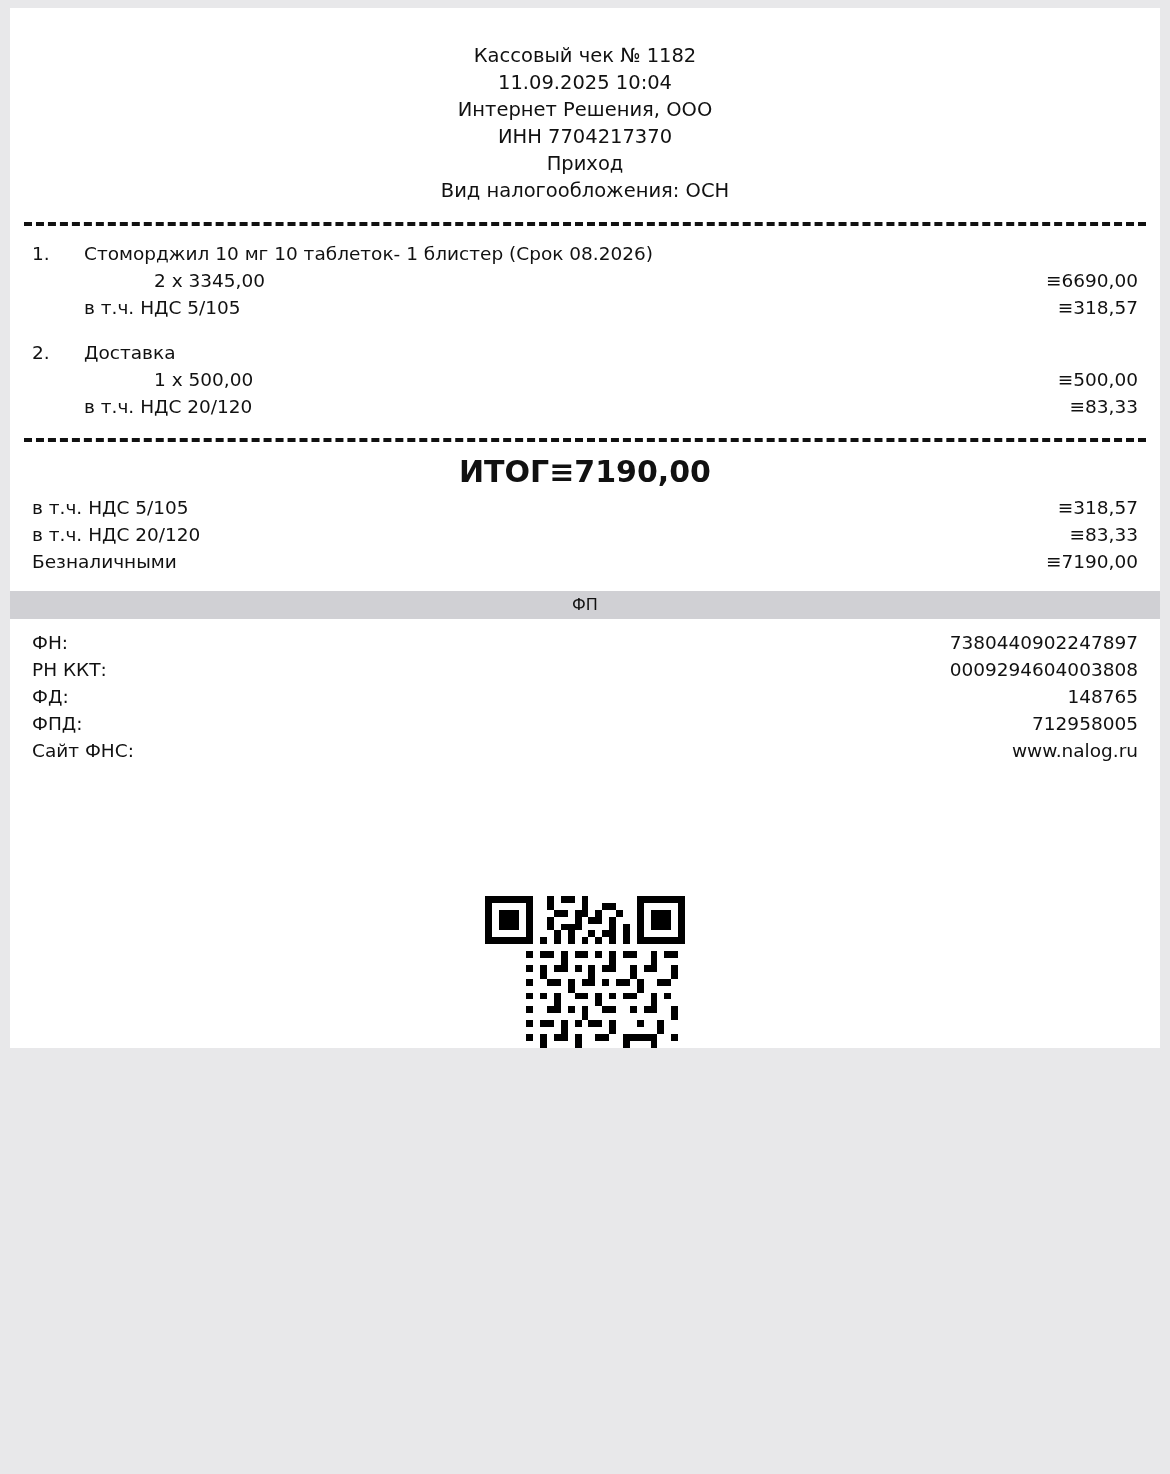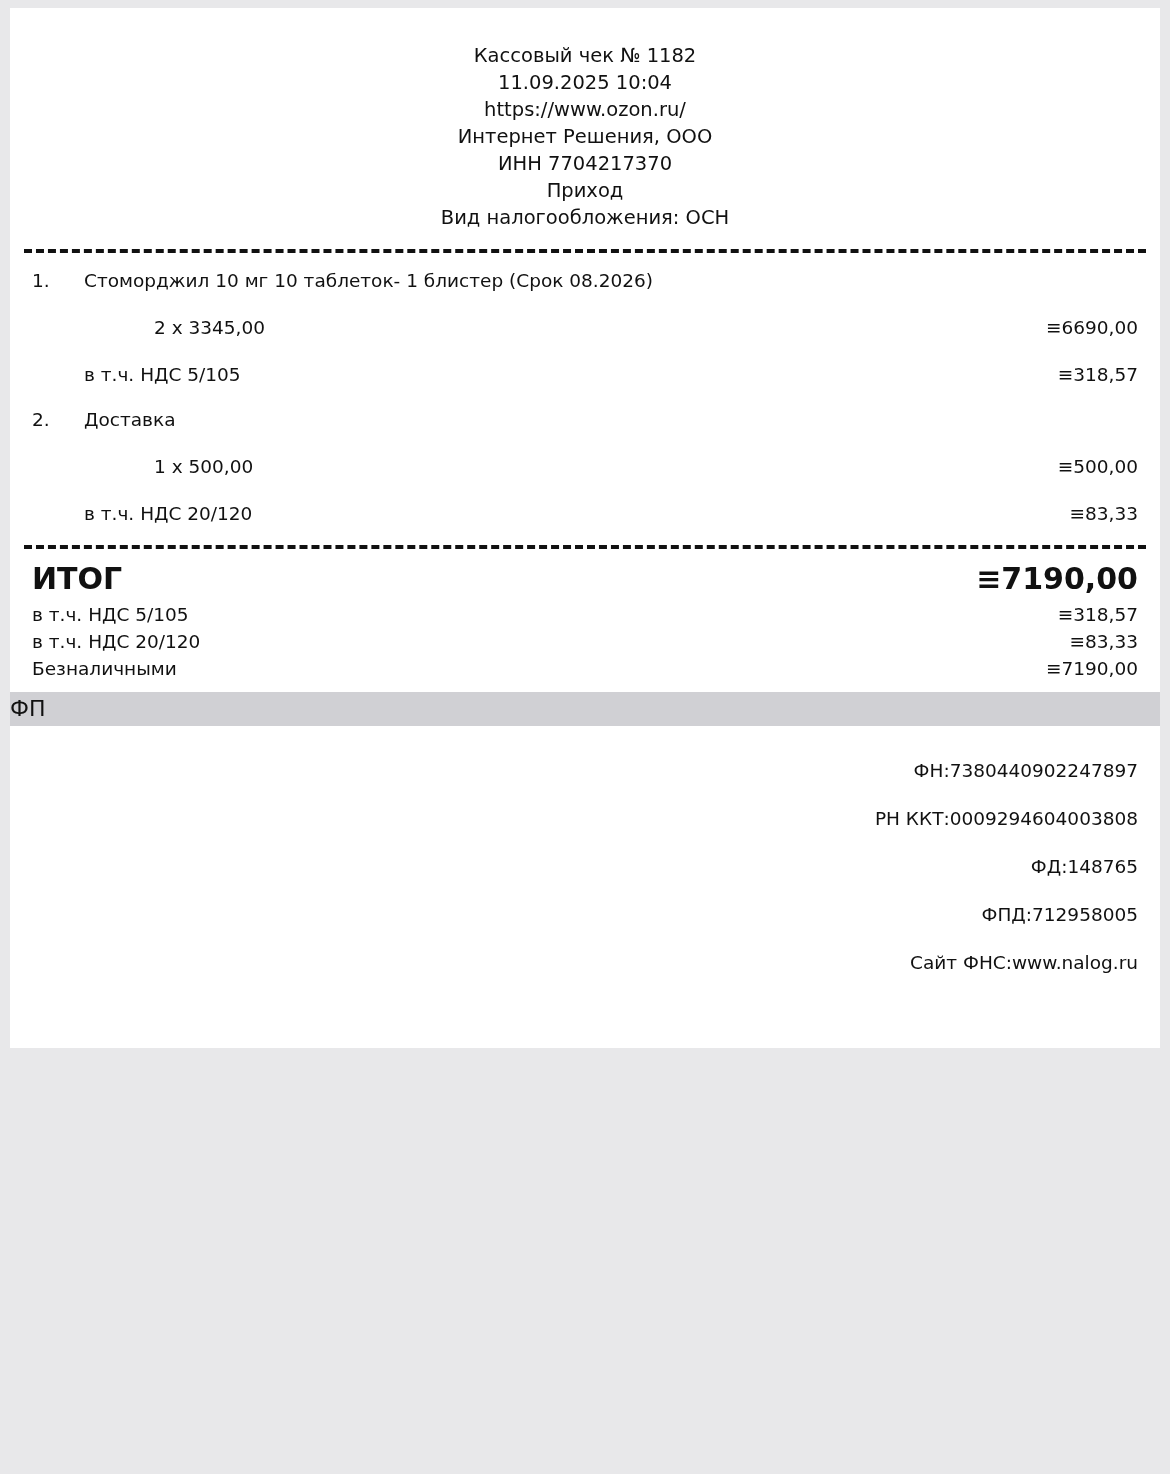--- a/index.html
+++ b/index.html
@@ -54,65 +54,64 @@
     width: 52px;
     flex: 0 0 52px;
   }
   .item-title { flex: 1 1 auto; }
   .row {
     display: flex;
     justify-content: space-between;
     align-items: baseline;
     padding-left: 52px;
   }
-  .row .left { white-space: nowrap; margin-top: 20px; }
+  .row .left { white-space: nowrap; }
   .row .right { white-space: nowrap; text-align: right; }
   .indent-qty { padding-left: 70px; }
 
   .totals {
     padding: 10px 22px 8px 22px;
     font-size: 18.5px;
     line-height: 27px;
     color: #111;
   }
   .total-main {
     display: flex;
-    justify-content: space-between;
+    justify-content: center;
     align-items: baseline;
     font-weight: bold;
     font-size: 30px;
     line-height: 40px;
     margin-bottom: 2px;
   }
   .total-line {
     display: flex;
     justify-content: space-between;
     align-items: baseline;
   }
 
   .fp-bar {
     background: #d0d0d4;
-    text-align: left;
-    font-size: 22px;
+    text-align: center;
+    font-size: 16px;
     color: #111;
     padding: 4px 0 5px 0;
-    margin-top: 2px;
+    margin-top: 8px;
   }
 
   .fiscal {
     padding: 10px 22px 0 22px;
     font-size: 18.5px;
     line-height: 27px;
     color: #111;
   }
   .fiscal .frow {
     display: flex;
-    justify-content: flex-end;
+    justify-content: space-between;
     align-items: baseline;
-    margin-top: 21px;
   }
 
   .qr-wrap {
     display: flex;
     justify-content: center;
     margin-top: 132px;
   }
   .qr {
     width: 200px;
     height: 200px;
@@ -121,21 +120,20 @@
 </style>
 </head>
 <body>
 
 <div class="page">
   <div class="receipt">
 
     <div class="header">
       <div>Кассовый чек № 1182</div>
       <div>11.09.2025 10:04</div>
-      <div>https://www.ozon.ru/</div>
       <div>Интернет Решения, ООО</div>
       <div>ИНН 7704217370</div>
       <div>Приход</div>
       <div>Вид налогообложения: ОСН</div>
     </div>
 
     <div class="dashed"></div>
 
     <div class="items">
 

